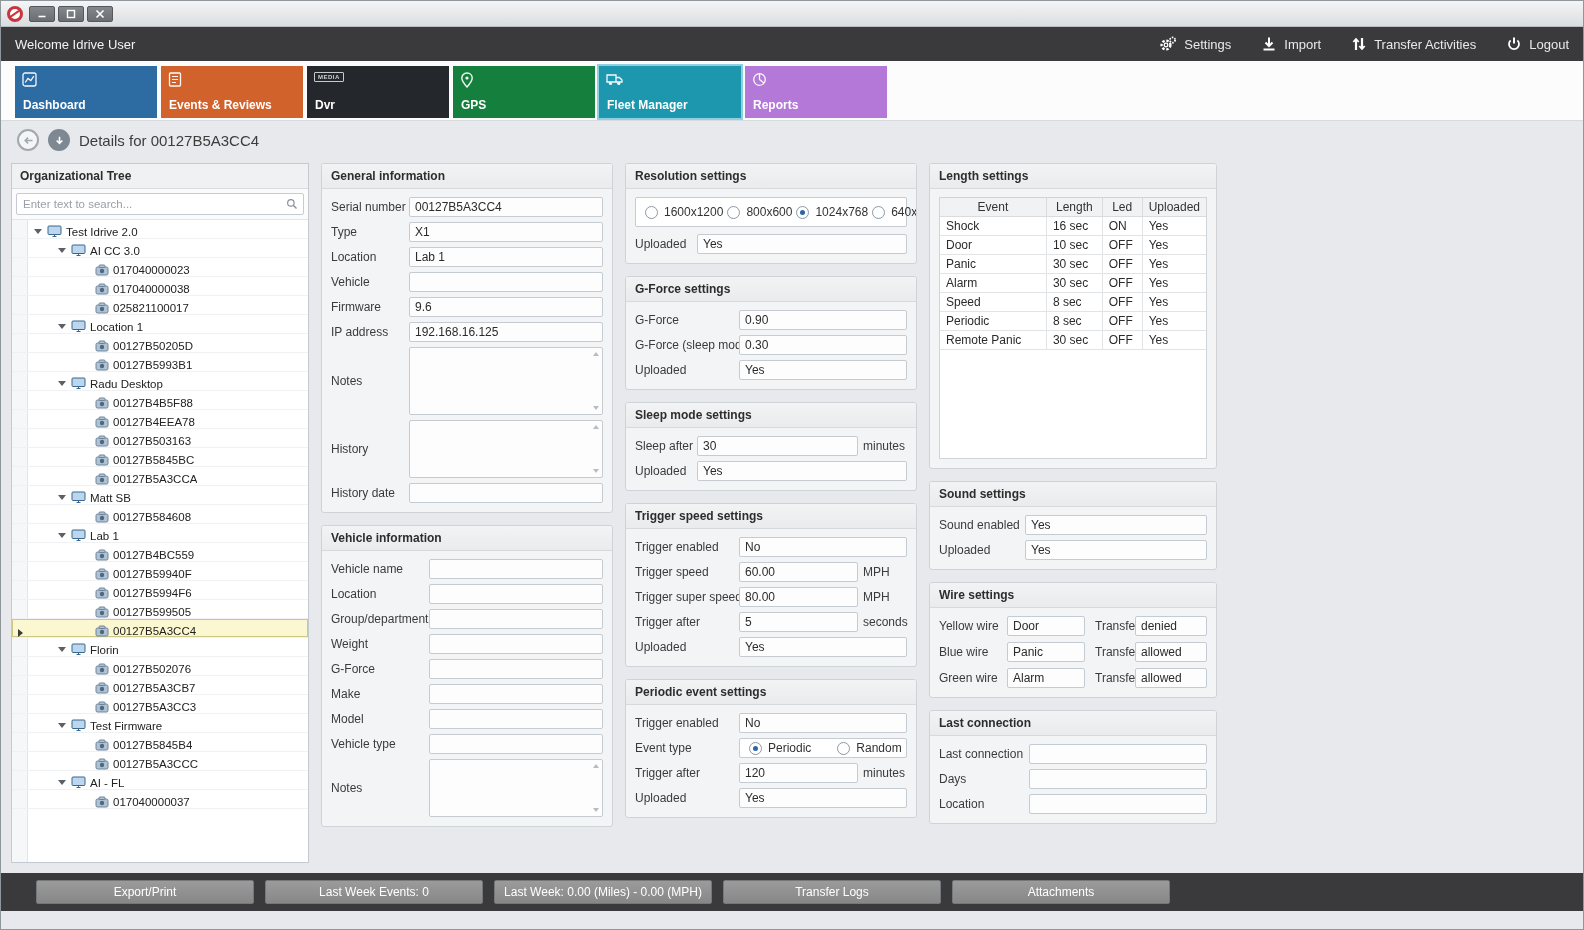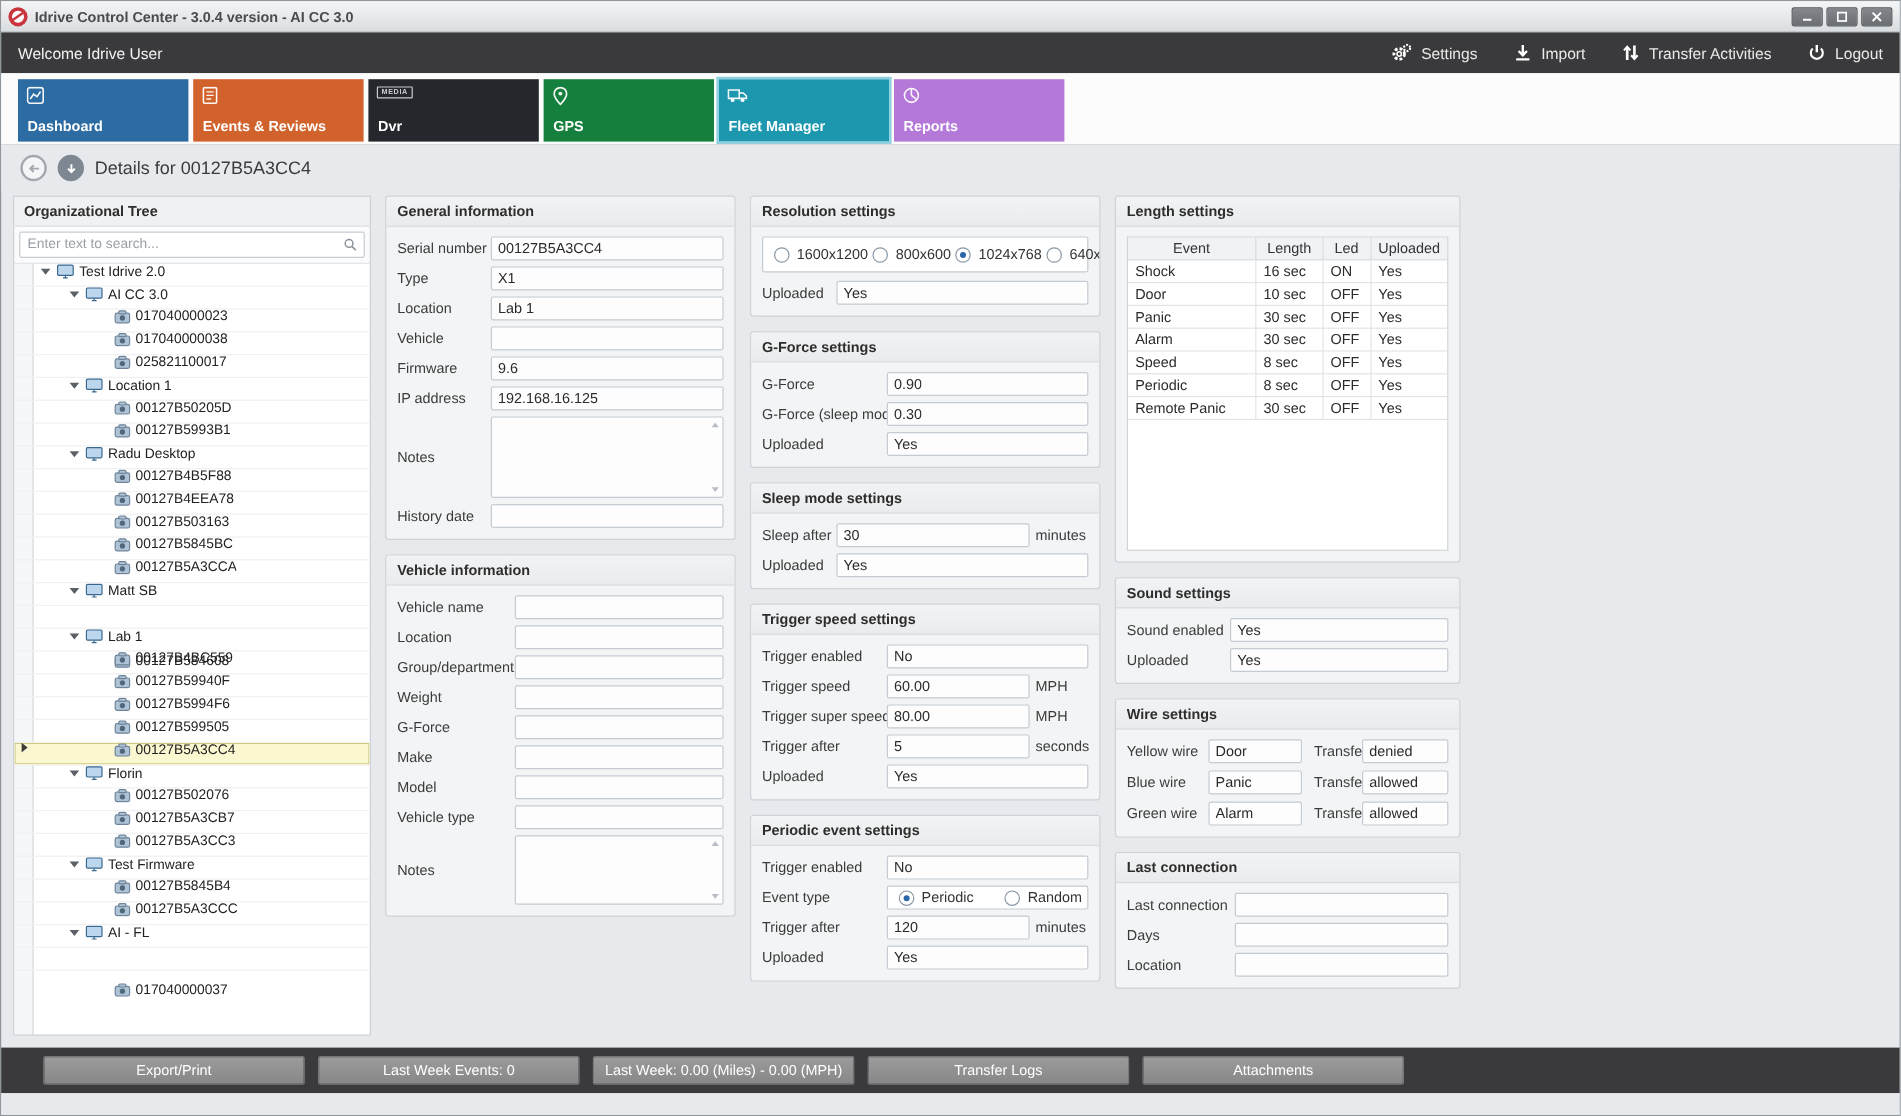--- a/index.html
+++ b/index.html
@@ -104,21 +104,21 @@
   .tree-panel{width:298px;flex:none;align-self:stretch;background:#fdfdfe;border:1px solid #c5cad0;
     display:flex;flex-direction:column;overflow:hidden}
   .tree-head{background:#f0f1f3;border-bottom:1px solid #d9dcdf;font-weight:bold;padding:5px 8px;color:#2d2d2d}
   .tree-search{padding:4px;border-bottom:1px solid #e3e6e9;background:#fbfbfc;position:relative}
   .tree-search input{width:100%;height:22px;border:1px solid #c6ccd3;border-radius:2px;padding:0 22px 0 6px;
     font-family:"Liberation Sans",sans-serif;font-size:11.5px;color:#444;outline:none;background:#fff}
   .tree-search input::placeholder{color:#9aa0a6}
   .tree-search svg{position:absolute;right:10px;top:9px}
   .tree-area{flex:1;overflow:hidden;position:relative;
     background:linear-gradient(to right,#f6f7f8 15px,#e3e5e8 15px,#e3e5e8 16px,#fff 16px)}
-  .tree-row{display:flex;align-items:flex-start;height:19px;border-bottom:1px solid #f0f1f2;cursor:pointer}
+  .tree-row{display:flex;align-items:flex-end;height:19px;border-bottom:1px solid #f0f1f2;cursor:pointer}
   .row-indicator{width:16px;flex:none;display:flex;align-items:center;justify-content:center}
   .tree-content{flex:1;display:flex;align-items:center;gap:4px;min-width:0}
   .tree-label{font-size:11.5px;color:#222;white-space:nowrap;overflow:hidden}
   .expander{width:11px;flex:none;display:flex;align-items:center;justify-content:center}
   .expander::after{content:"";border-left:4px solid transparent;border-right:4px solid transparent;border-top:5px solid #5a6066}
   .expander.hidden{visibility:hidden}
   .node-icon{flex:none;display:flex}
   .tree-row.selected{background:var(--selected-row,#fbf7d0);box-shadow:inset 0 0 0 1px #cfc87f}
   .tree-row.selected .row-indicator::after{content:"";border-top:4px solid transparent;border-bottom:4px solid transparent;border-left:5px solid #3c3c3c}
 
@@ -129,21 +129,20 @@
     font-size:12px;cursor:pointer;white-space:nowrap}
   .bottomstrip{height:18px;flex:none;background:#e7e9ec}
 </style>
 </head>
 <body>
 
 <div id="window">
 
   <div class="titlebar">
     <span class="app-icon"></span>
-    <span class="win-title">Idrive Control Center - 3.0.4 version - AI CC 3.0</span>
     <span class="win-btns">
       <span class="win-btn">
         <svg width="10" height="10" viewBox="0 0 10 10">
             <path d="M1.5 7.5h7" stroke="#fff" stroke-width="1.6"></path>
           </svg>
       </span>
       <span class="win-btn">
         <svg width="10" height="10" viewBox="0 0 10 10">
             <rect x="1.5" y="1.5" width="7" height="7" fill="none" stroke="#fff" stroke-width="1.4"></rect>
           </svg>
@@ -769,20 +768,28 @@
             </div>
           <div class="frow">
               <span class="flabel">IP address</span>
               <span class="field">
                 <span class="fval">192.168.16.125</span>
               </span>
             </div>
           <div class="frow">
               <span class="flabel">Notes</span>
               <span class="field multi h68">
+                <span class="fval"></span>
+                <span class="sarr up"></span>
+                <span class="sarr down"></span>
+              </span>
+            </div>
+          <div class="frow">
+              <span class="flabel">History</span>
+              <span class="field multi h58">
                 <span class="fval"></span>
                 <span class="sarr up"></span>
                 <span class="sarr down"></span>
               </span>
             </div>
           <div class="frow">
               <span class="flabel">History date</span>
               <span class="field">
                 <span class="fval"></span>
               </span>

